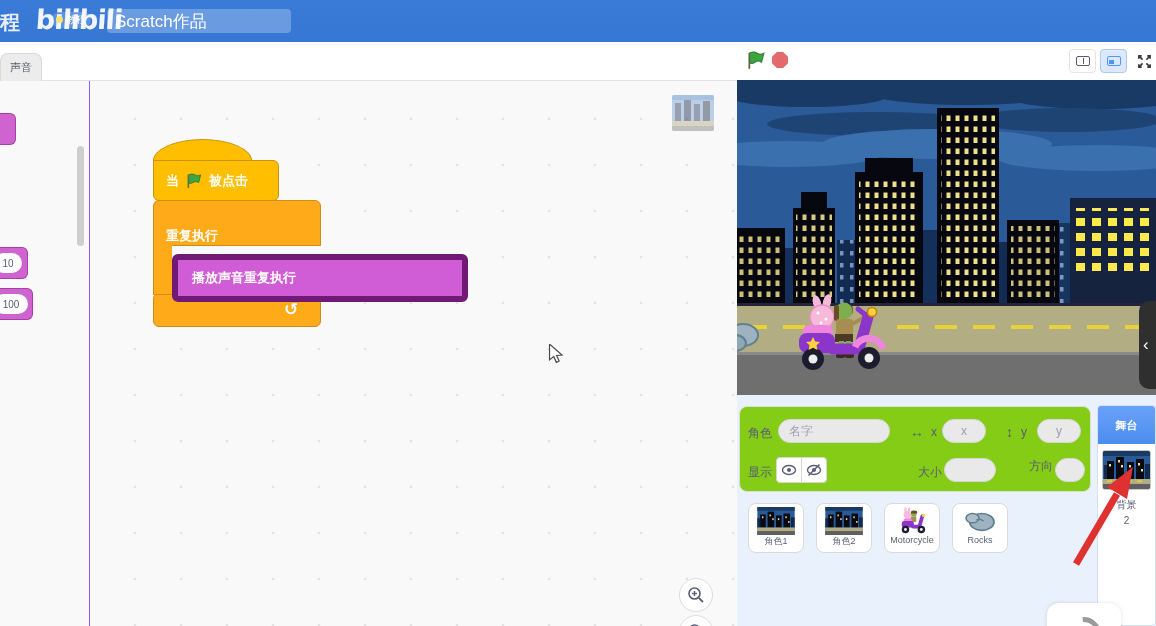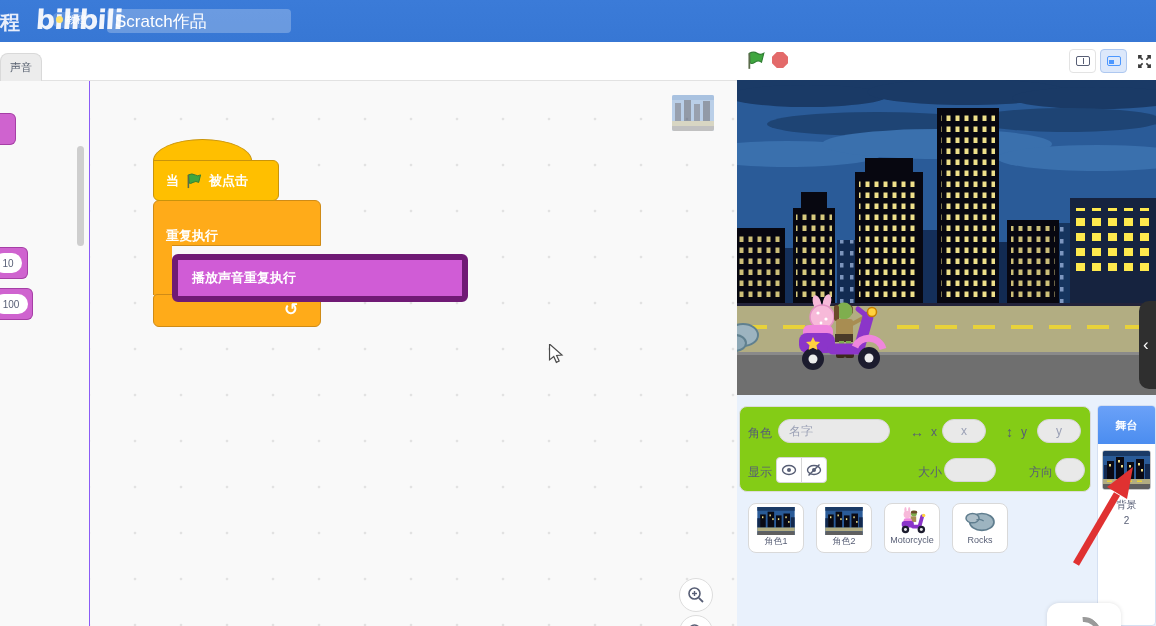--- a/index.html
+++ b/index.html
@@ -335,21 +335,21 @@
   </div>
   <div class="abs eye-btn" style="left:61px;top:50px;border-radius:0 4px 4px 0;">
     <svg width="16" height="12" viewBox="0 0 16 12">
       <ellipse cx="8" cy="6" rx="6.5" ry="4.5" fill="none" stroke="#575e75" stroke-width="1.4"></ellipse>
       <circle cx="8" cy="6" r="2" fill="#575e75"></circle>
       <line x1="13.5" y1="0.5" x2="2.5" y2="11.5" stroke="#575e75" stroke-width="1.4"></line>
     </svg>
   </div>
   <span class="abs lbl" style="left:178px;top:57px;">大小</span>
   <input class="abs pill-input" style="left: 204px; top: 51px; width: 52px;" disabled="">
-  <span class="abs lbl" style="left:289px;top:57px;text-align:center;">方向</span>
+  <span class="abs lbl" style="left:289px;top:51px;text-align:center;">方向</span>
   <input class="abs pill-input" style="left: 315px; top: 51px; width: 30px;" disabled="">
 </div>
 
 <div class="abs sprite-card" style="left:748px;top:503px;">
   <svg width="40" height="28" viewBox="0 0 40 30">
     <rect width="40" height="30" fill="#2a5b98"></rect>
       <rect width="40" height="4" fill="#1a3a66"></rect>
     <rect x="0" y="12" width="3" height="10" fill="#13294e"></rect>
       <rect x="36" y="11" width="4" height="11" fill="#13294e"></rect>
     <rect x="3" y="8" width="6" height="14" fill="#0a0a14"></rect>

